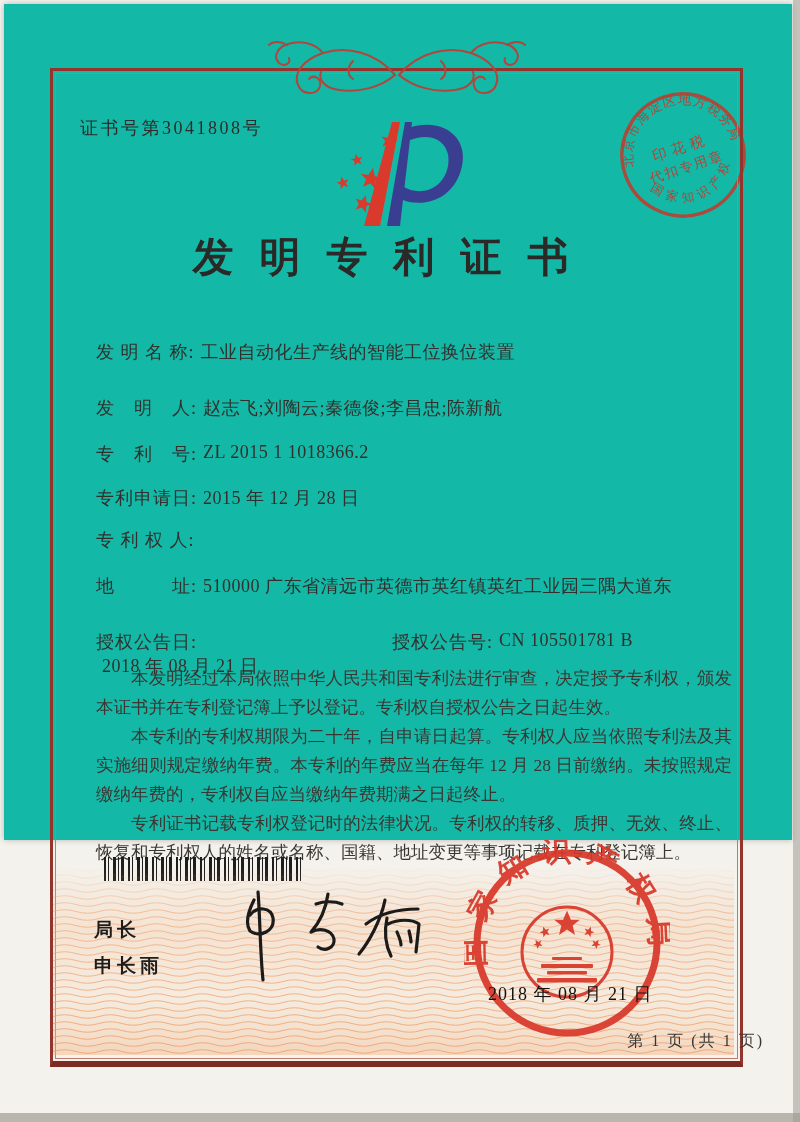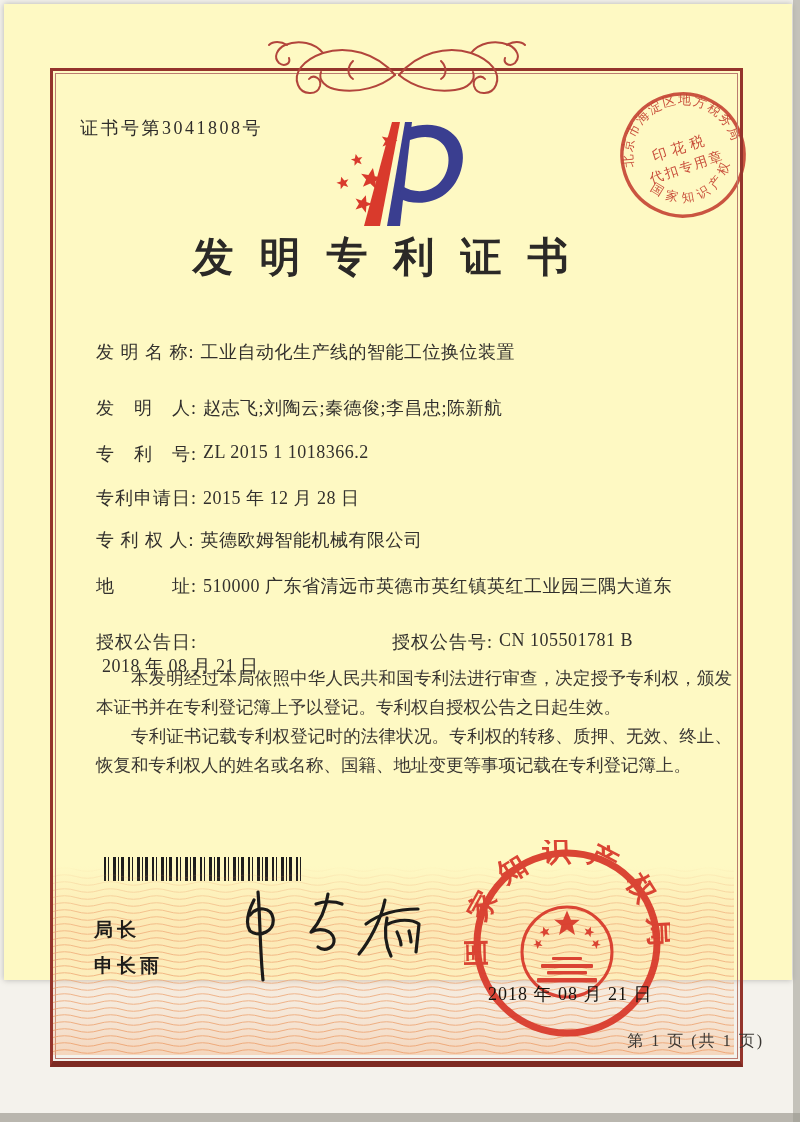--- a/index.html
+++ b/index.html
@@ -2,22 +2,22 @@
 <html lang="zh"><head>
 <meta charset="utf-8">
 <style>
   html,body{margin:0;padding:0;}
   body{
     width:800px;height:1122px;overflow:hidden;position:relative;
     background:#f4f2ec;
     font-family:"Liberation Serif","DejaVu Serif",serif;
   }
   #paper{
-    position:absolute;left:4px;top:4px;width:788px;height:976px;
-    background:#fef9c3;
+    position:absolute;left:4px;top:4px;width:788px;height:836px;
+    background:#14b8a6;
     box-shadow:0 0 6px rgba(0,0,0,.25);
   }
   .edge-bottom{position:absolute;left:0;bottom:0;width:800px;height:9px;background:#b9b6ae;}
   .edge-right{position:absolute;right:0;top:0;width:7px;height:1122px;background:#9d9a92;opacity:.55;}
 
   
   .frame{
     position:absolute;left:46px;top:64px;width:687px;height:990px;
     border:3px solid #94342c;border-bottom:6px solid #7d2a22;
   }
@@ -163,37 +163,37 @@
   <div class="field f-pat">
     <span class="lbl">专　利　号:</span>
     <span class="val">ZL 2015 1 1018366.2</span>
   </div>
   <div class="field f-date">
     <span class="lbl">专利申请日:</span>
     <span class="val">2015 年 12 月 28 日</span>
   </div>
   <div class="field f-owner">
     <span class="lbl">专 利 权 人:</span>
-    <span class="val">英德欧姆智能机械有限公司</span>
   </div>
   <div class="field f-addr">
     <span class="lbl">地　　　址:</span>
     <span class="val">510000 广东省清远市英德市英红镇英红工业园三隅大道东</span>
   </div>
   <div class="field f-gdate">
     <span class="lbl">授权公告日:</span>
     <span class="val">2018 年 08 月 21 日</span>
   </div>
   <div class="field f-gno">
     <span class="lbl">授权公告号:</span>
     <span class="val">CN 105501781 B</span>
   </div>
 
   <div class="body-text">
     <p>本发明经过本局依照中华人民共和国专利法进行审查，决定授予专利权，颁发本证书并在专利登记簿上予以登记。专利权自授权公告之日起生效。</p>
+    <p>本专利的专利权期限为二十年，自申请日起算。专利权人应当依照专利法及其实施细则规定缴纳年费。本专利的年费应当在每年 12 月 28 日前缴纳。未按照规定缴纳年费的，专利权自应当缴纳年费期满之日起终止。</p>
     <p>专利证书记载专利权登记时的法律状况。专利权的转移、质押、无效、终止、恢复和专利权人的姓名或名称、国籍、地址变更等事项记载在专利登记簿上。</p>
   </div>
 
   <div class="barcode"></div>
 
   <svg class="guilloche" width="681" height="189" viewBox="0 0 681 189">
     <defs>
       <pattern id="gw" width="46" height="7" patternUnits="userSpaceOnUse">
         <path d="M0,3.5 Q11.5,0 23,3.5 T46,3.5" fill="none" stroke="#eda06c" stroke-width="1"></path>
       </pattern>

